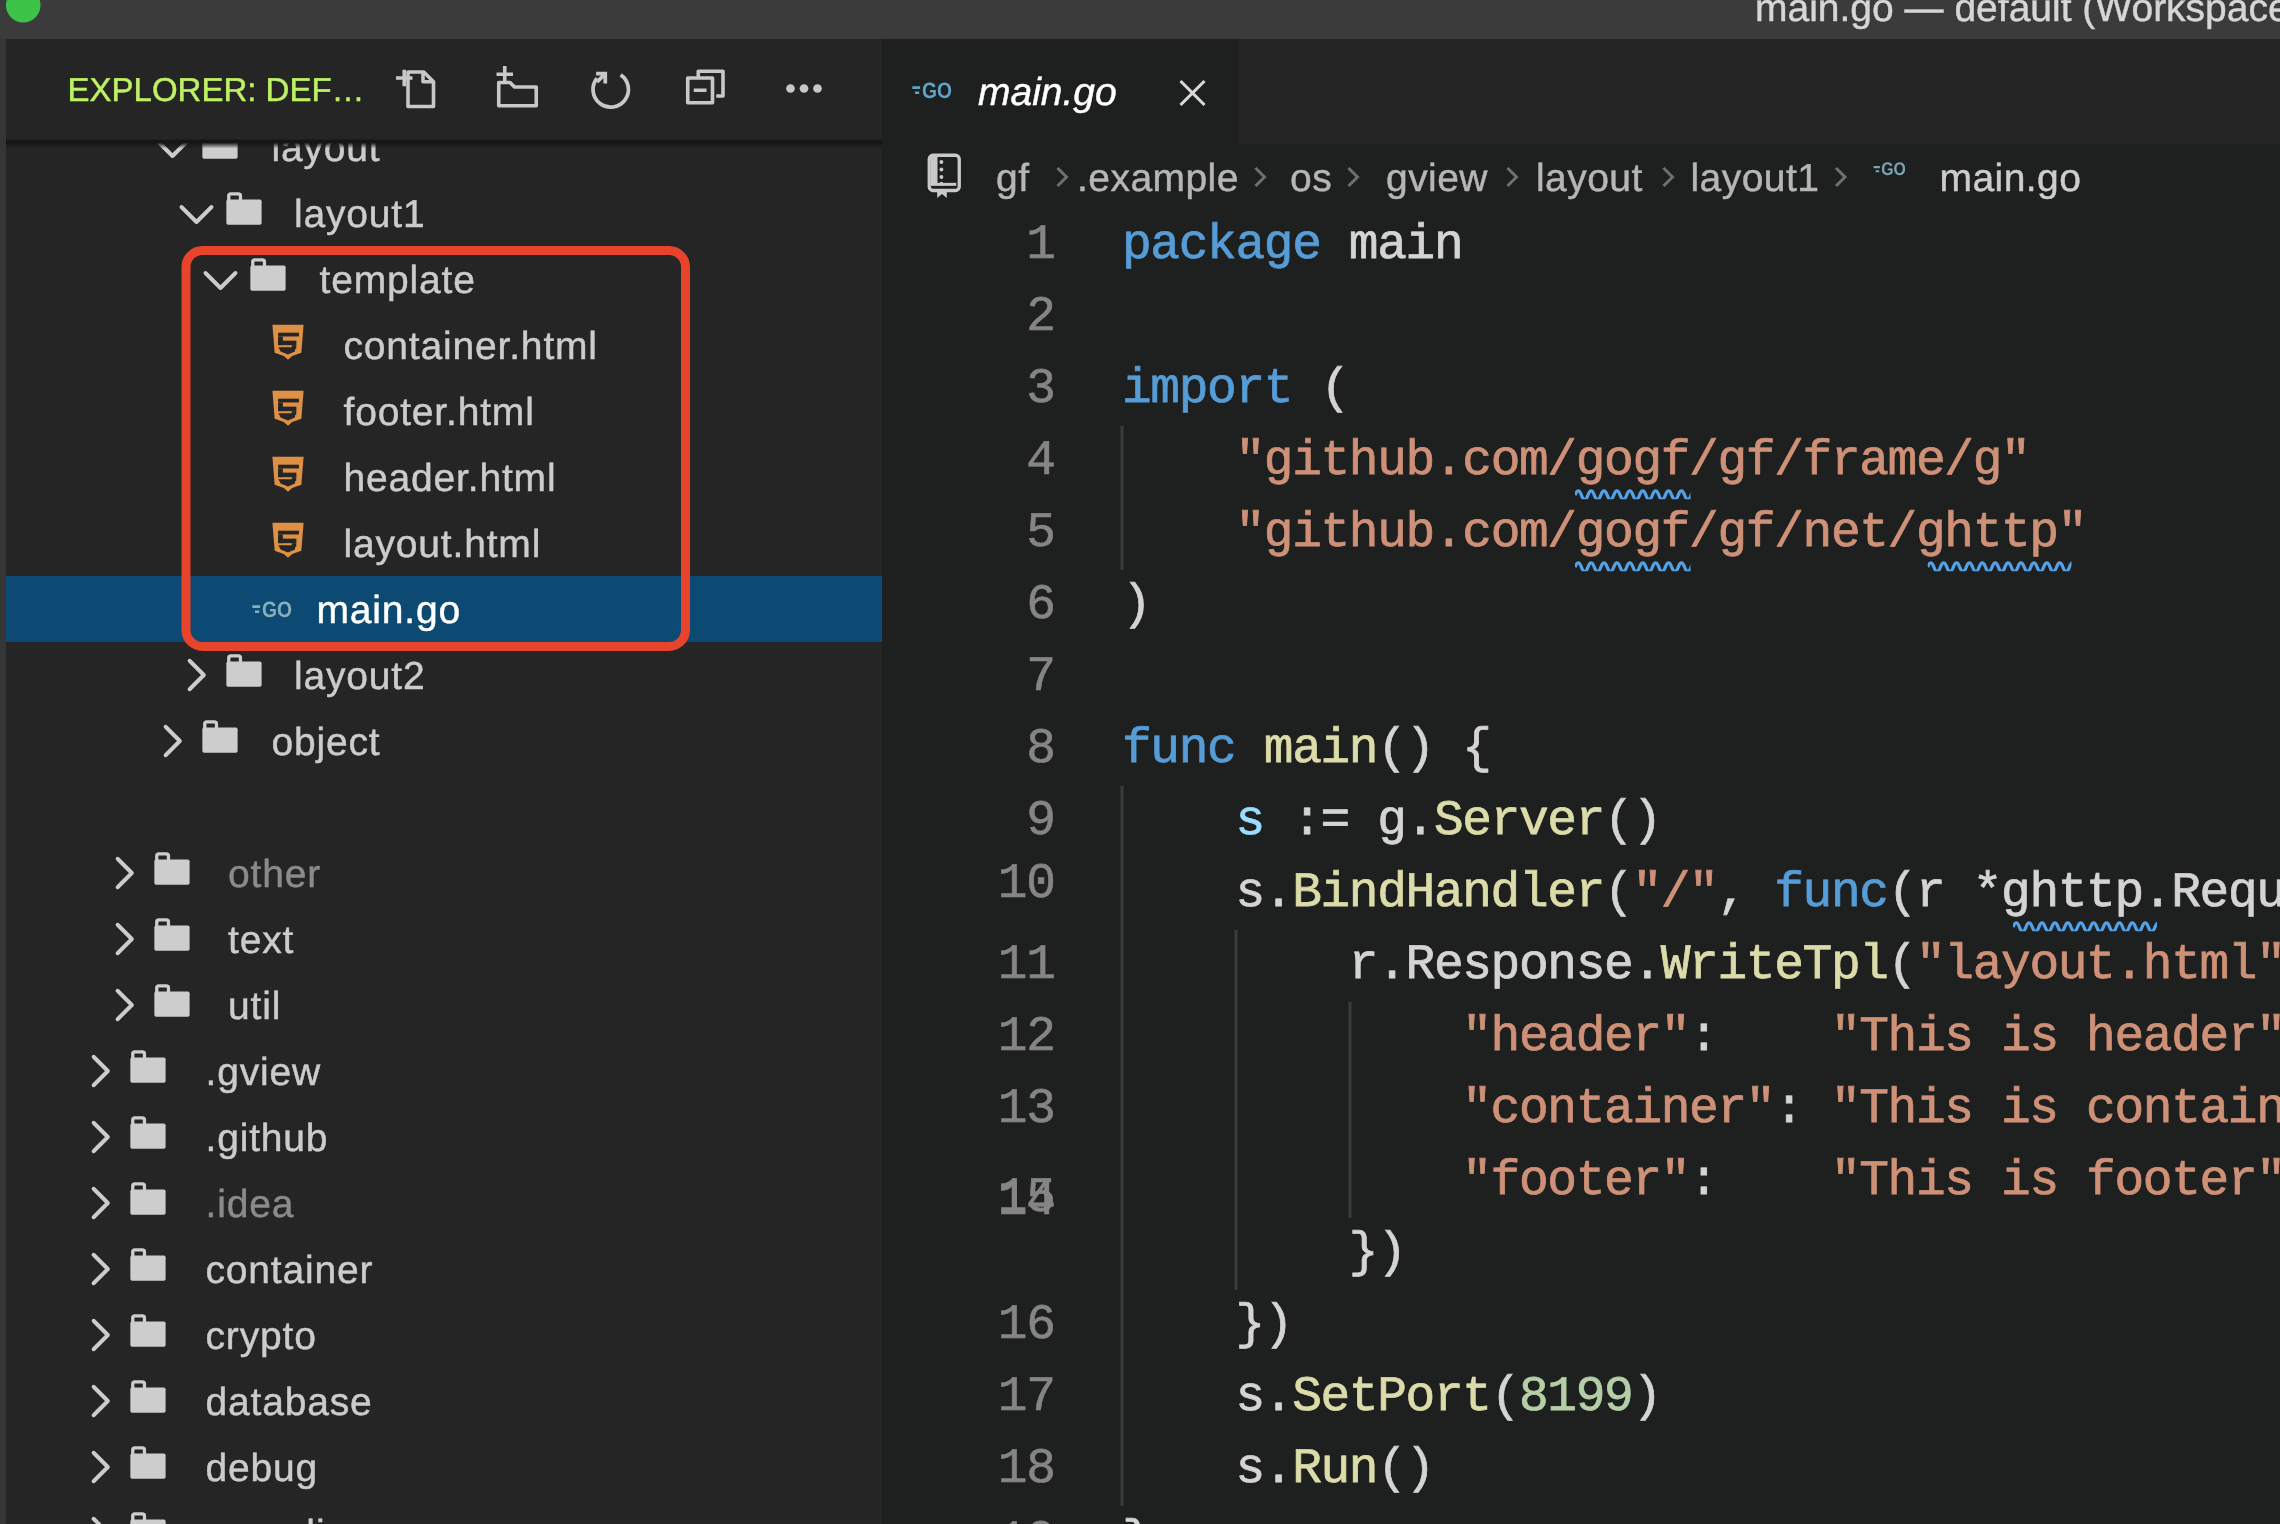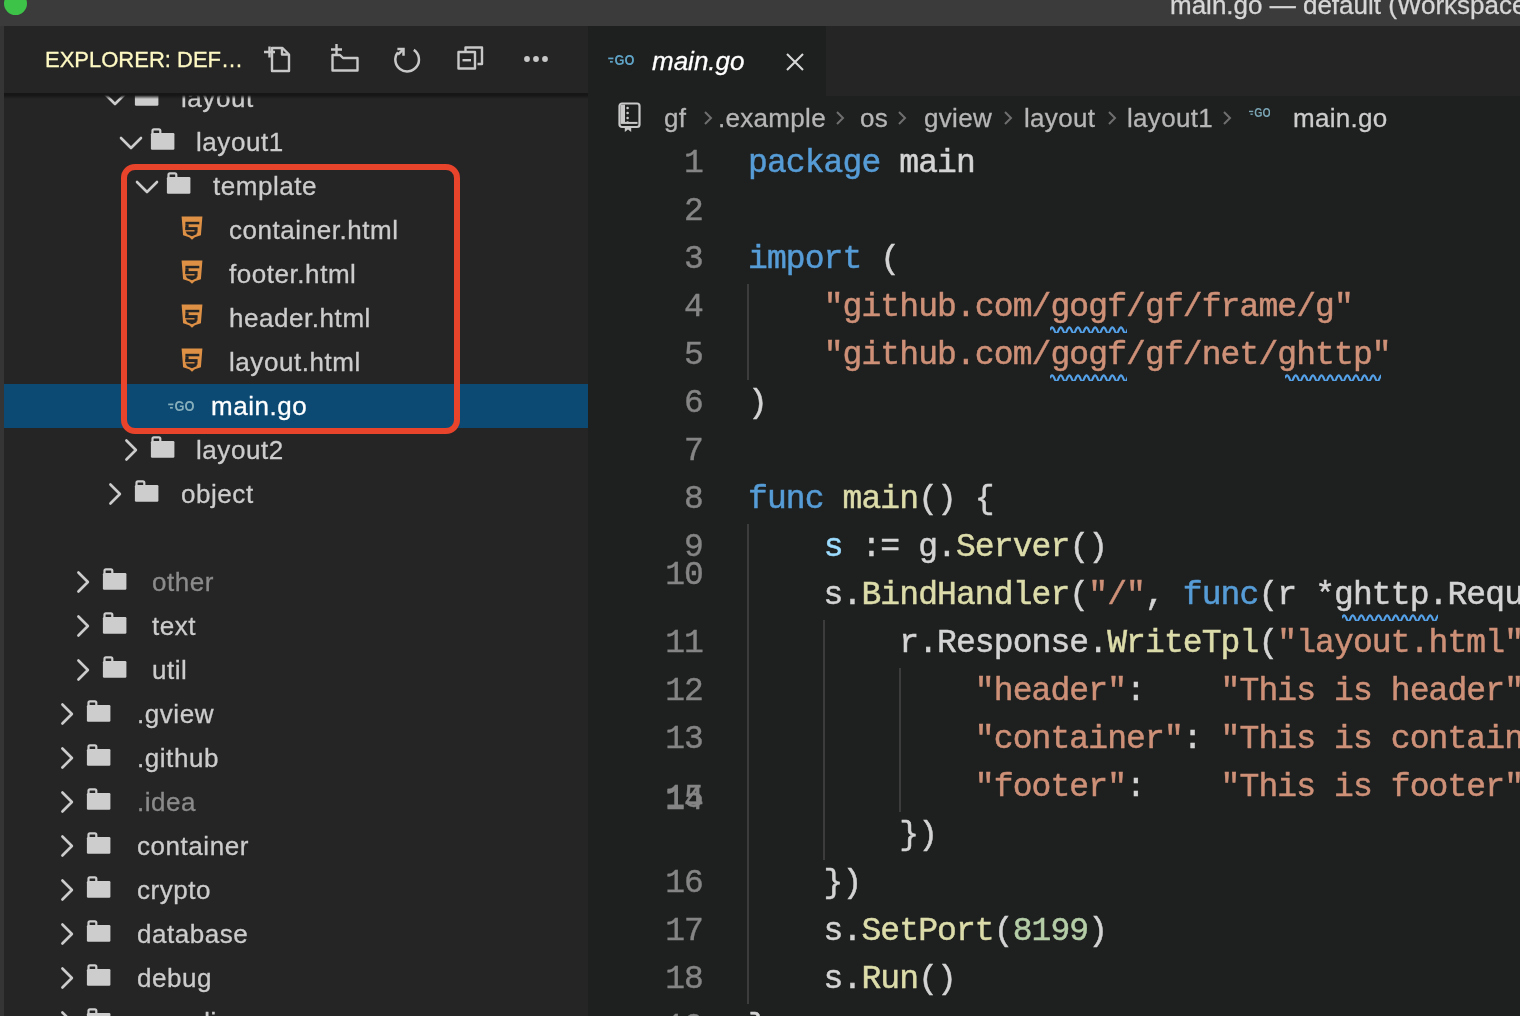--- a/index.html
+++ b/index.html
@@ -6,21 +6,21 @@
 .abs{position:absolute}
 
 #titlebar{left:0;top:0;width:1520px;height:26px;background:#3b3b3c;overflow:hidden}
 #gdot{left:4px;top:-8px;width:23px;height:23px;border-radius:50%;background:#3dc348}
 #wtitle{left:1170px;top:-8px;font-size:26px;line-height:26px;color:#d6d6d6;white-space:nowrap;font-weight:400}
 
 #sliver{left:0;top:26px;width:4px;height:990px;background:#353536}
 
 #sidebar{left:4px;top:26px;width:584px;height:990px;background:#252526;overflow:hidden}
 #sbhead{left:0;top:0;width:584px;height:68px}
-#sbtitle{left:41px;top:0;height:68px;line-height:68px;font-size:22px;color:#fef9c3}
+#sbtitle{left:41px;top:0;height:68px;line-height:68px;font-size:22px;color:#bef264}
 #shadow{left:0;top:67px;width:584px;height:6px;background:linear-gradient(#161616,#161616 35%,rgba(22,22,22,0))}
 #tree{position:absolute;left:0;top:68px;width:584px;height:922px;overflow:hidden}
 .row{position:absolute;left:0;width:584px;height:44px}
 .row .lbl{position:absolute;top:0;height:44px;line-height:44px;font-size:26px;letter-spacing:.55px;color:#cccccc;white-space:nowrap}
 .row.dim .lbl{color:#8b8b8b}
 .row.sel{background:#0c4a73}
 .row.sel .lbl{color:#ffffff}
 
 #redrect{left:121px;top:164px;width:339px;height:270px;border:6px solid #e8432b;border-radius:14px}
 
@@ -390,21 +390,21 @@
 <div class="cl" style="top:144px">    <span class="s">"github.com/gogf/gf/frame/g"</span></div>
 <div class="ln" style="top:192px">5</div>
 <div class="cl" style="top:192px">    <span class="s">"github.com/gogf/gf/net/ghttp"</span></div>
 <div class="ln" style="top:240px">6</div>
 <div class="cl" style="top:240px">)</div>
 <div class="ln" style="top:288px">7</div>
 <div class="ln" style="top:336px">8</div>
 <div class="cl" style="top:336px"><span class="k">func</span> <span class="f">main</span>() {</div>
 <div class="ln" style="top:384px">9</div>
 <div class="cl" style="top:384px">    <span class="v">s</span> := g.<span class="f">Server</span>()</div>
-<div class="ln" style="top:412px">10</div>
+<div class="ln" style="top:426px">10</div>
 <div class="cl" style="top:432px">    s.<span class="f">BindHandler</span>(<span class="s">"/"</span>, <span class="k">func</span>(r *ghttp.Request) {</div>
 <div class="ln" style="top:480px">11</div>
 <div class="cl" style="top:480px">        r.Response.<span class="f">WriteTpl</span>(<span class="s">"layout.html"</span>, g.Map{</div>
 <div class="ln" style="top:528px">12</div>
 <div class="cl" style="top:528px">            <span class="s">"header"</span>:    <span class="s">"This is header"</span>,</div>
 <div class="ln" style="top:576px">13</div>
 <div class="cl" style="top:576px">            <span class="s">"container"</span>: <span class="s">"This is container"</span>,</div>
 <div class="ln" style="top:637px">14</div>
 <div class="cl" style="top:624px">            <span class="s">"footer"</span>:    <span class="s">"This is footer"</span>,</div>
 <div class="ln" style="top:635px">15</div>

